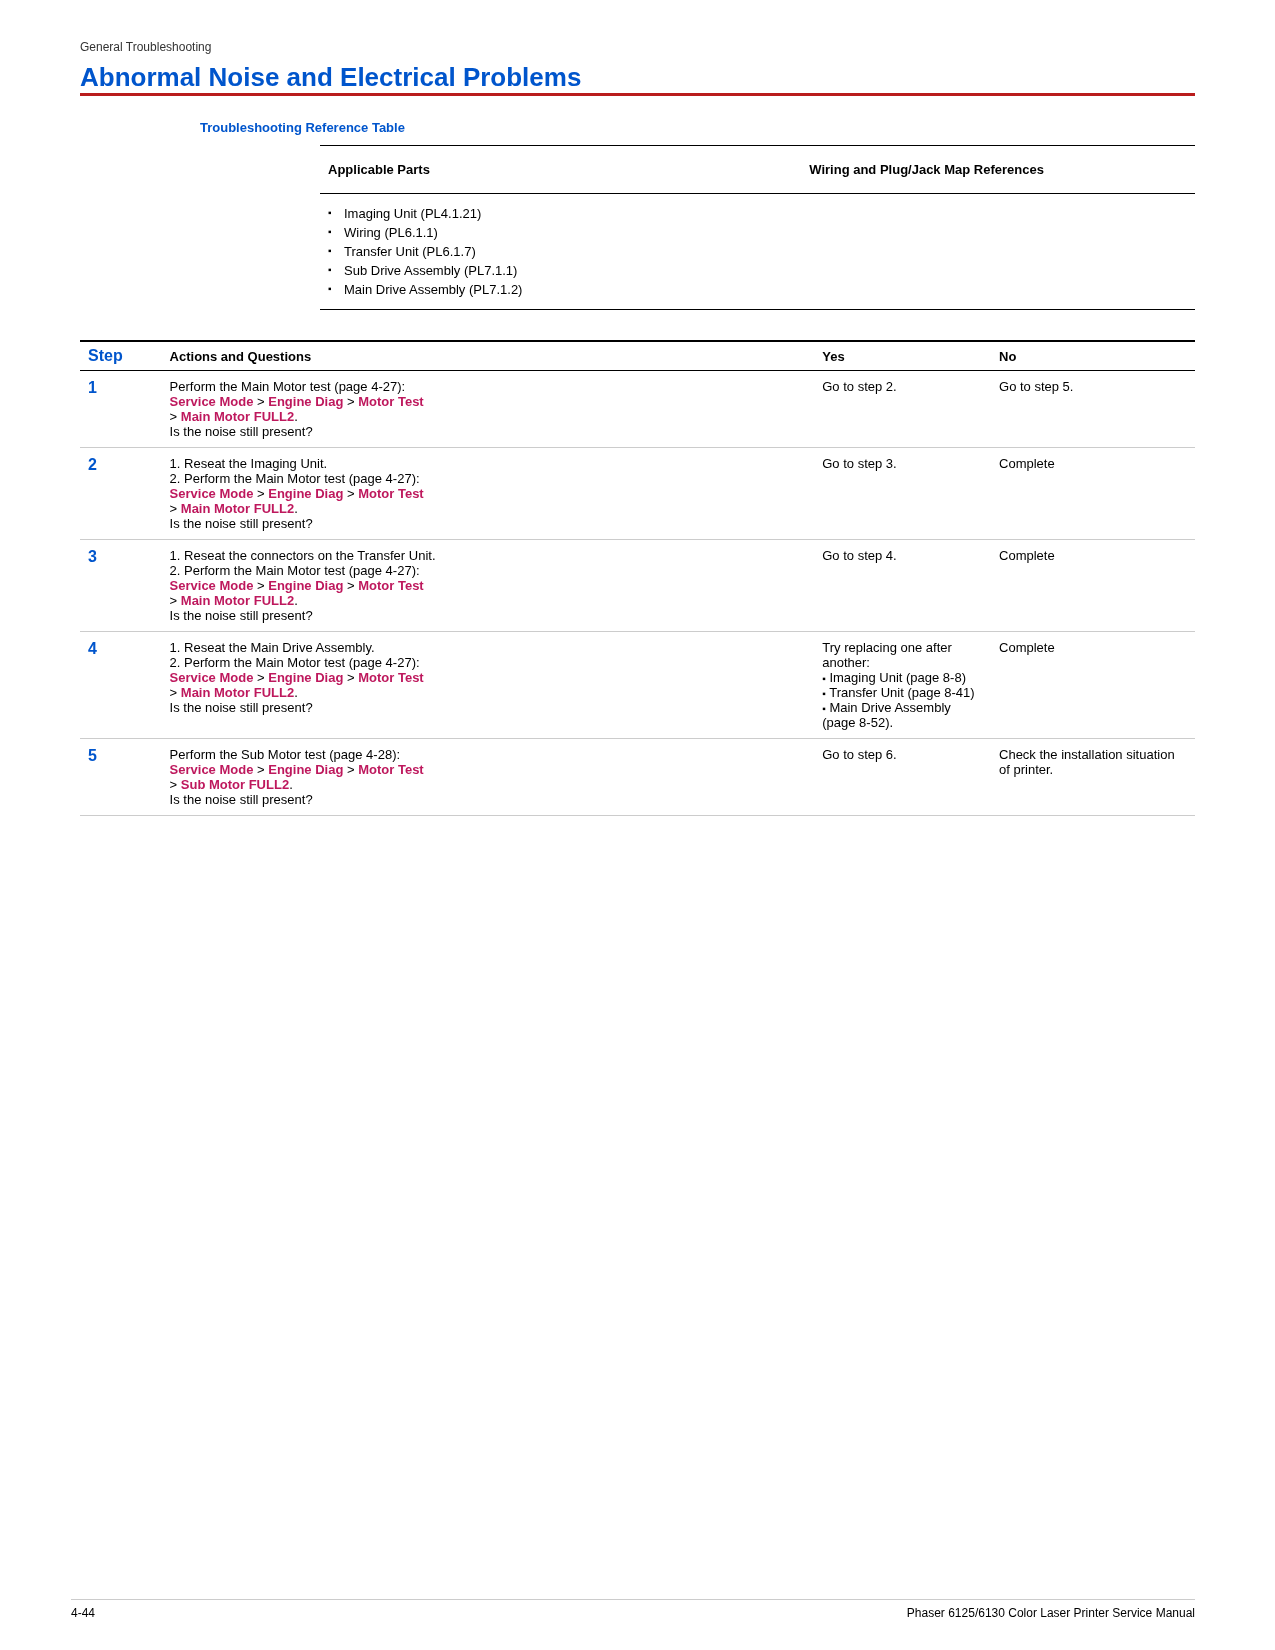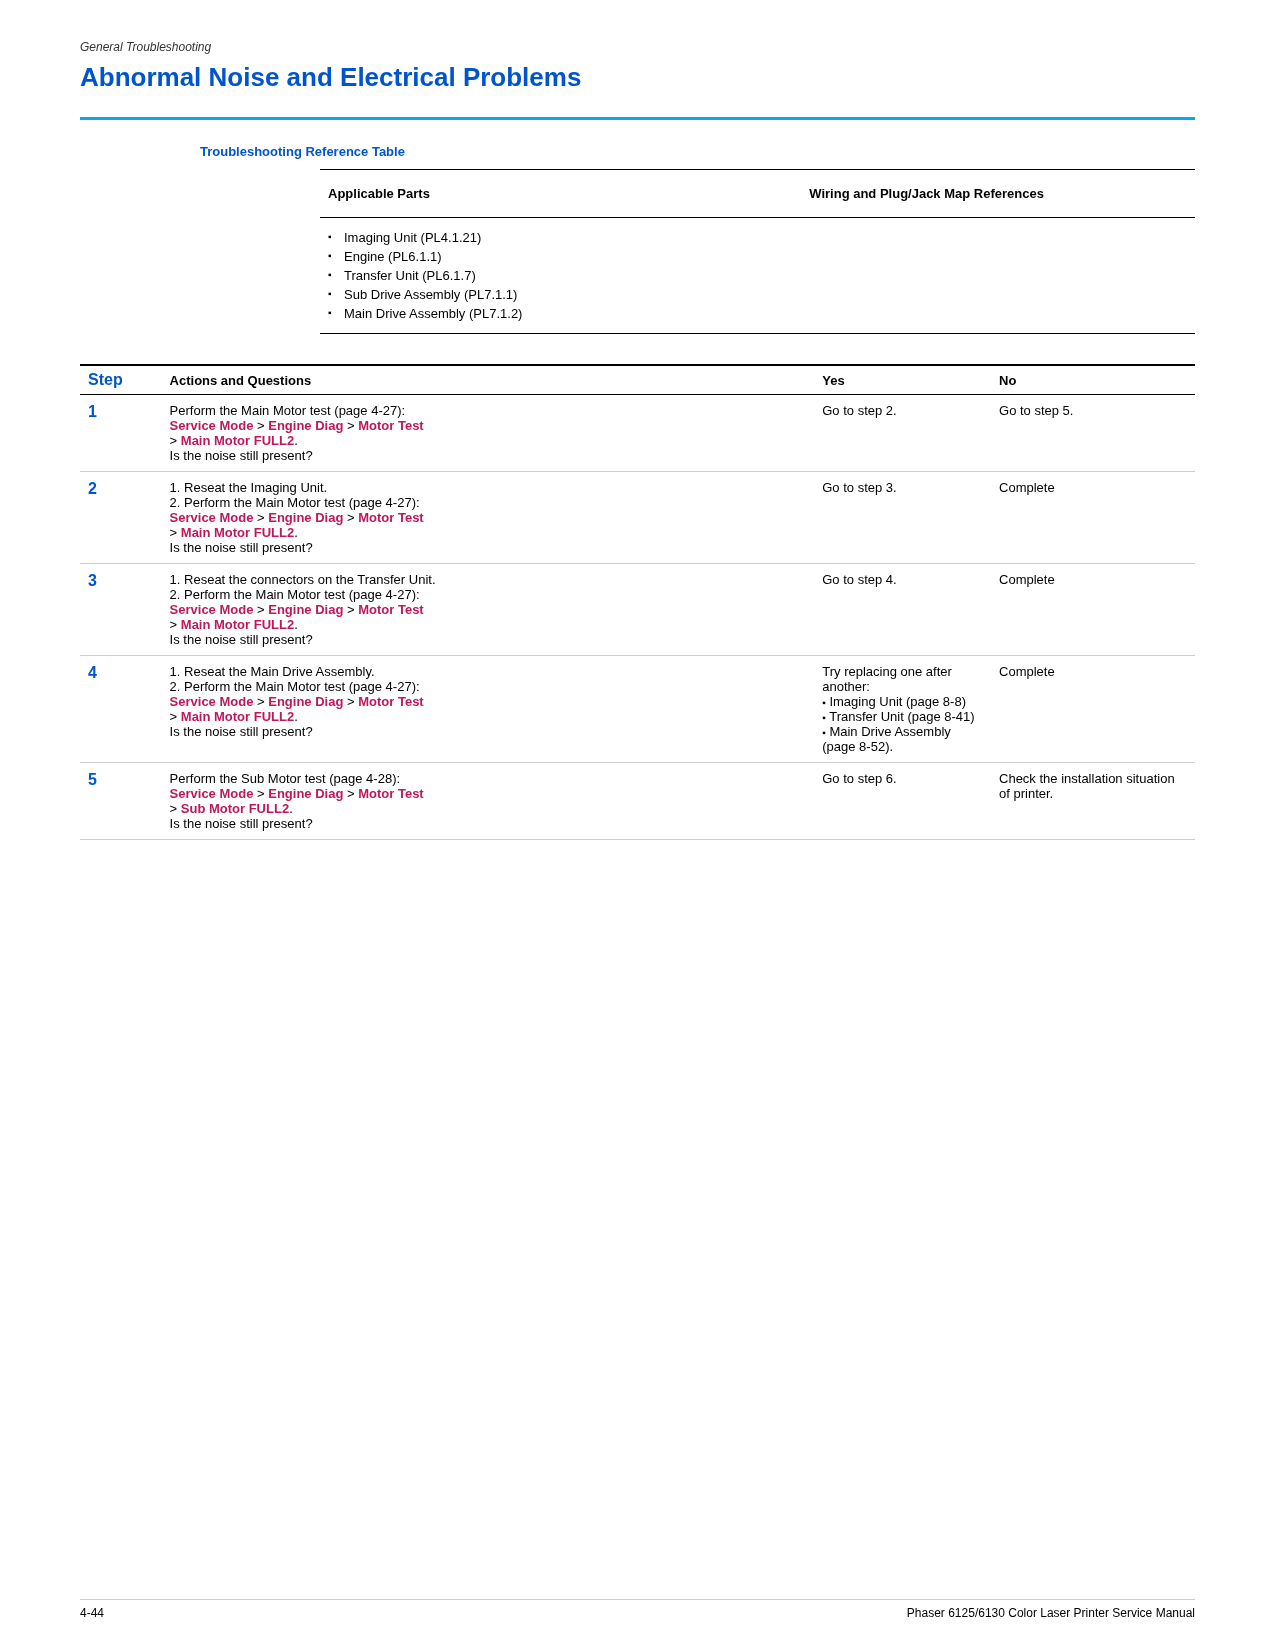--- a/index.html
+++ b/index.html
@@ -12,31 +12,30 @@
       min-height: 1650px;
       padding: 0;
     }
     .page {
       width: 1275px;
       min-height: 1650px;
       padding: 40px 80px 60px 80px;
       position: relative;
     }
     .breadcrumb {
-      font-style: italic;
       font-size: 12px;
       color: #333;
       margin-bottom: 8px;
     }
     .main-title {
       font-size: 26px;
       font-weight: bold;
       color: #0055cc;
-      border-bottom: 3px solid #0ea5e9;
-      padding-bottom: 24px;
+      border-bottom: 3px solid #b91c1c;
+      padding-bottom: 0;
       margin-bottom: 24px;
     }
     .section-title {
       font-size: 20px;
       font-weight: bold;
       color: #0055cc;
       border-bottom: 2px solid #0055cc;
       padding-bottom: 6px;
       margin-bottom: 24px;
     }
@@ -127,21 +126,21 @@
       width: 150px;
     }
     .link-blue {
       color: #be185d;
       font-weight: bold;
       text-decoration: none;
     }
     .footer {
       position: absolute;
       bottom: 30px;
-      left: 80px;
+      left: 71px;
       right: 80px;
       display: flex;
       justify-content: space-between;
       font-size: 12px;
       color: #000;
       border-top: 1px solid #ccc;
       padding-top: 6px;
     }
     .ref-section {
       margin-left: 120px;
@@ -169,21 +168,21 @@
         <tr>
           <th class="parts-col">Applicable Parts</th>
           <th class="wiring-col">Wiring and Plug/Jack Map References</th>
         </tr>
       </thead>
       <tbody>
         <tr class="bottom-border">
           <td>
             <ul class="bullet-list">
               <li>Imaging Unit (PL4.1.21)</li>
-              <li>Engine (PL6.1.1)</li>
+              <li>Wiring (PL6.1.1)</li>
               <li>Transfer Unit (PL6.1.7)</li>
               <li>Sub Drive Assembly (PL7.1.1)</li>
               <li>Main Drive Assembly (PL7.1.2)</li>
             </ul>
           </td>
           <td></td>
         </tr>
       </tbody>
     </table>
   </div>

